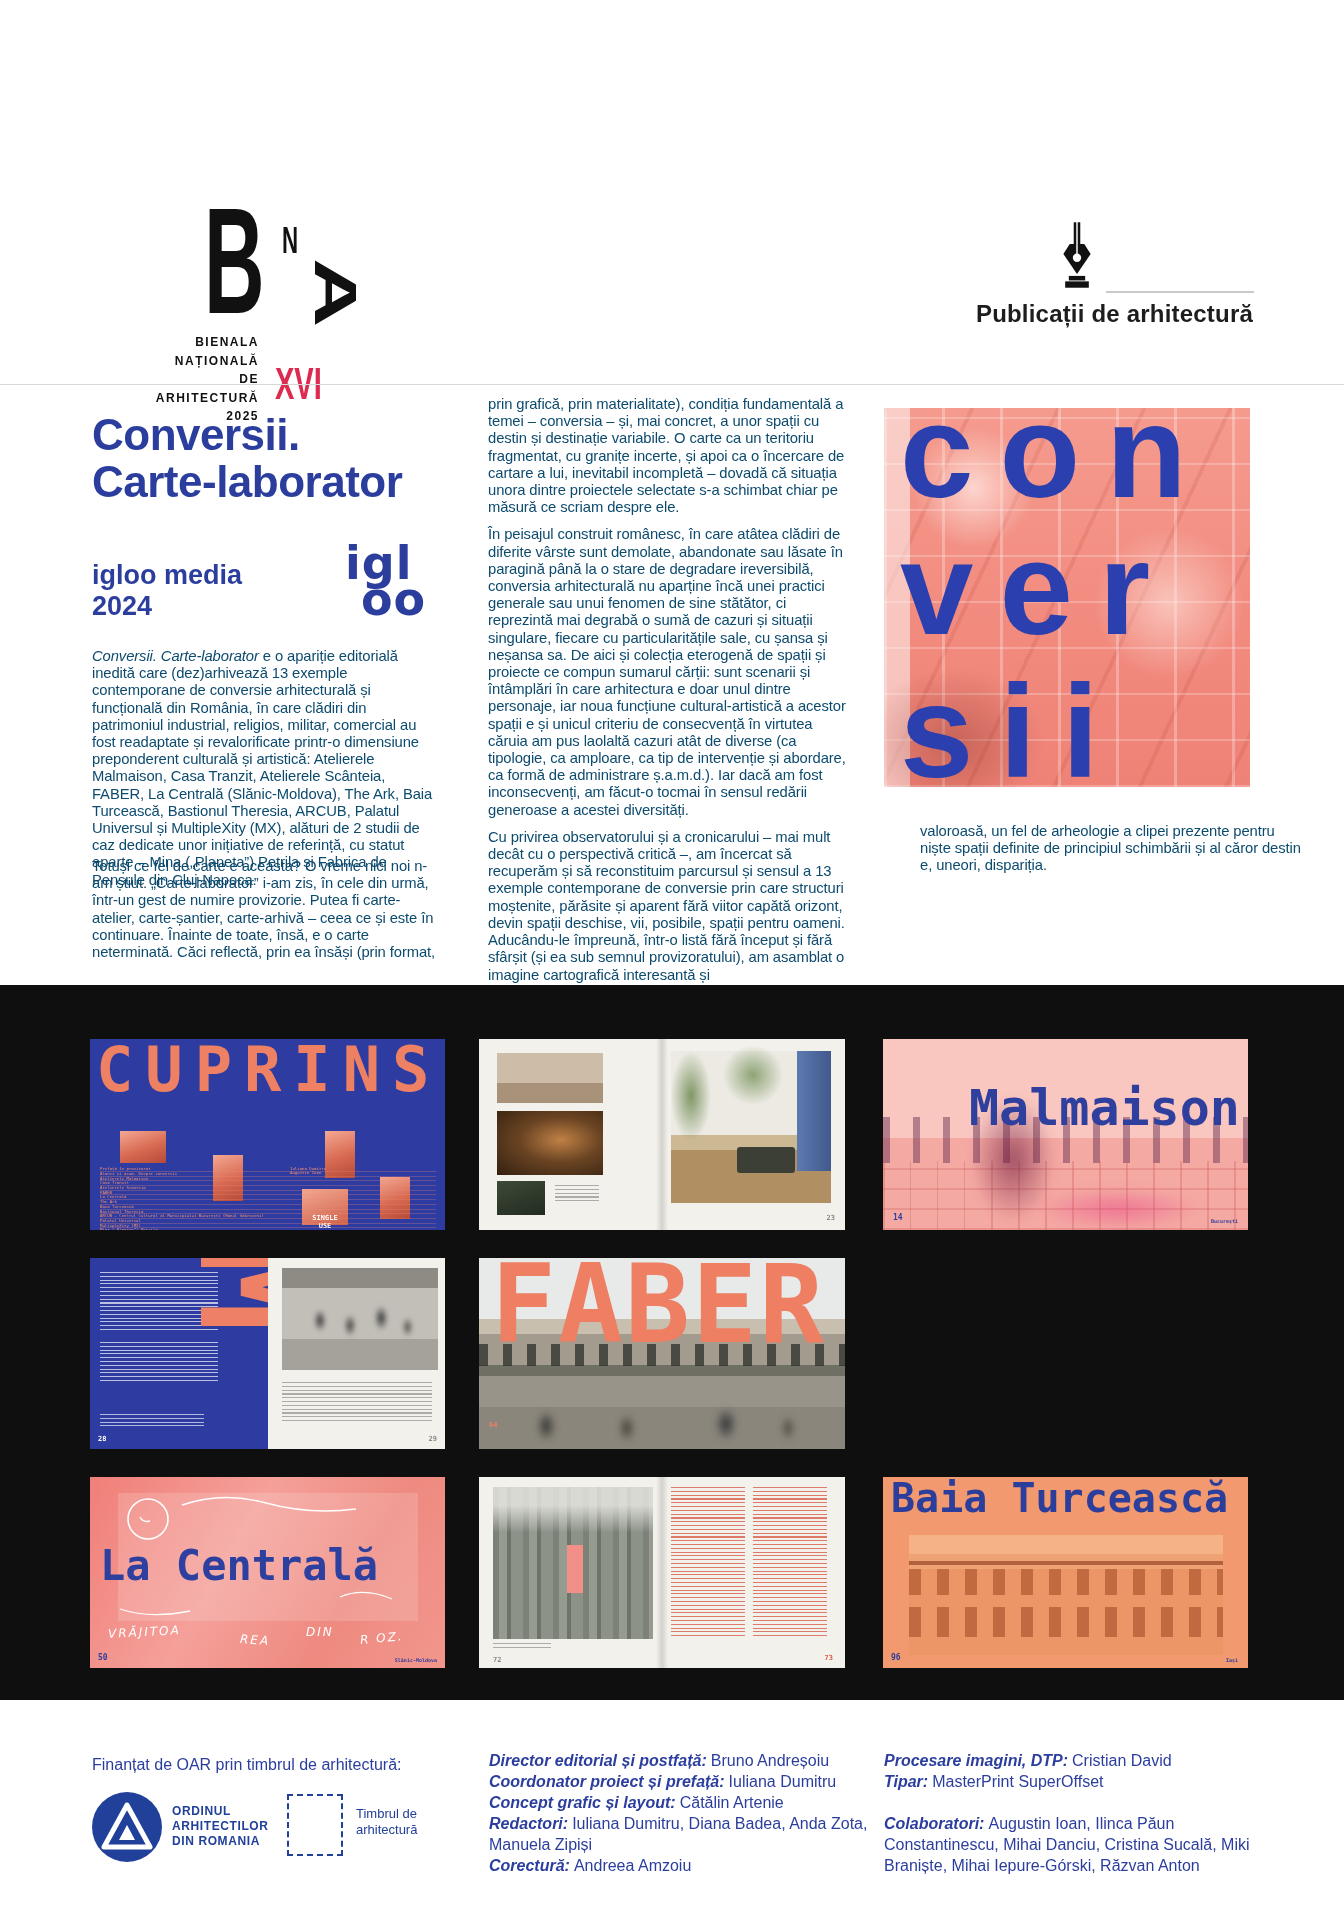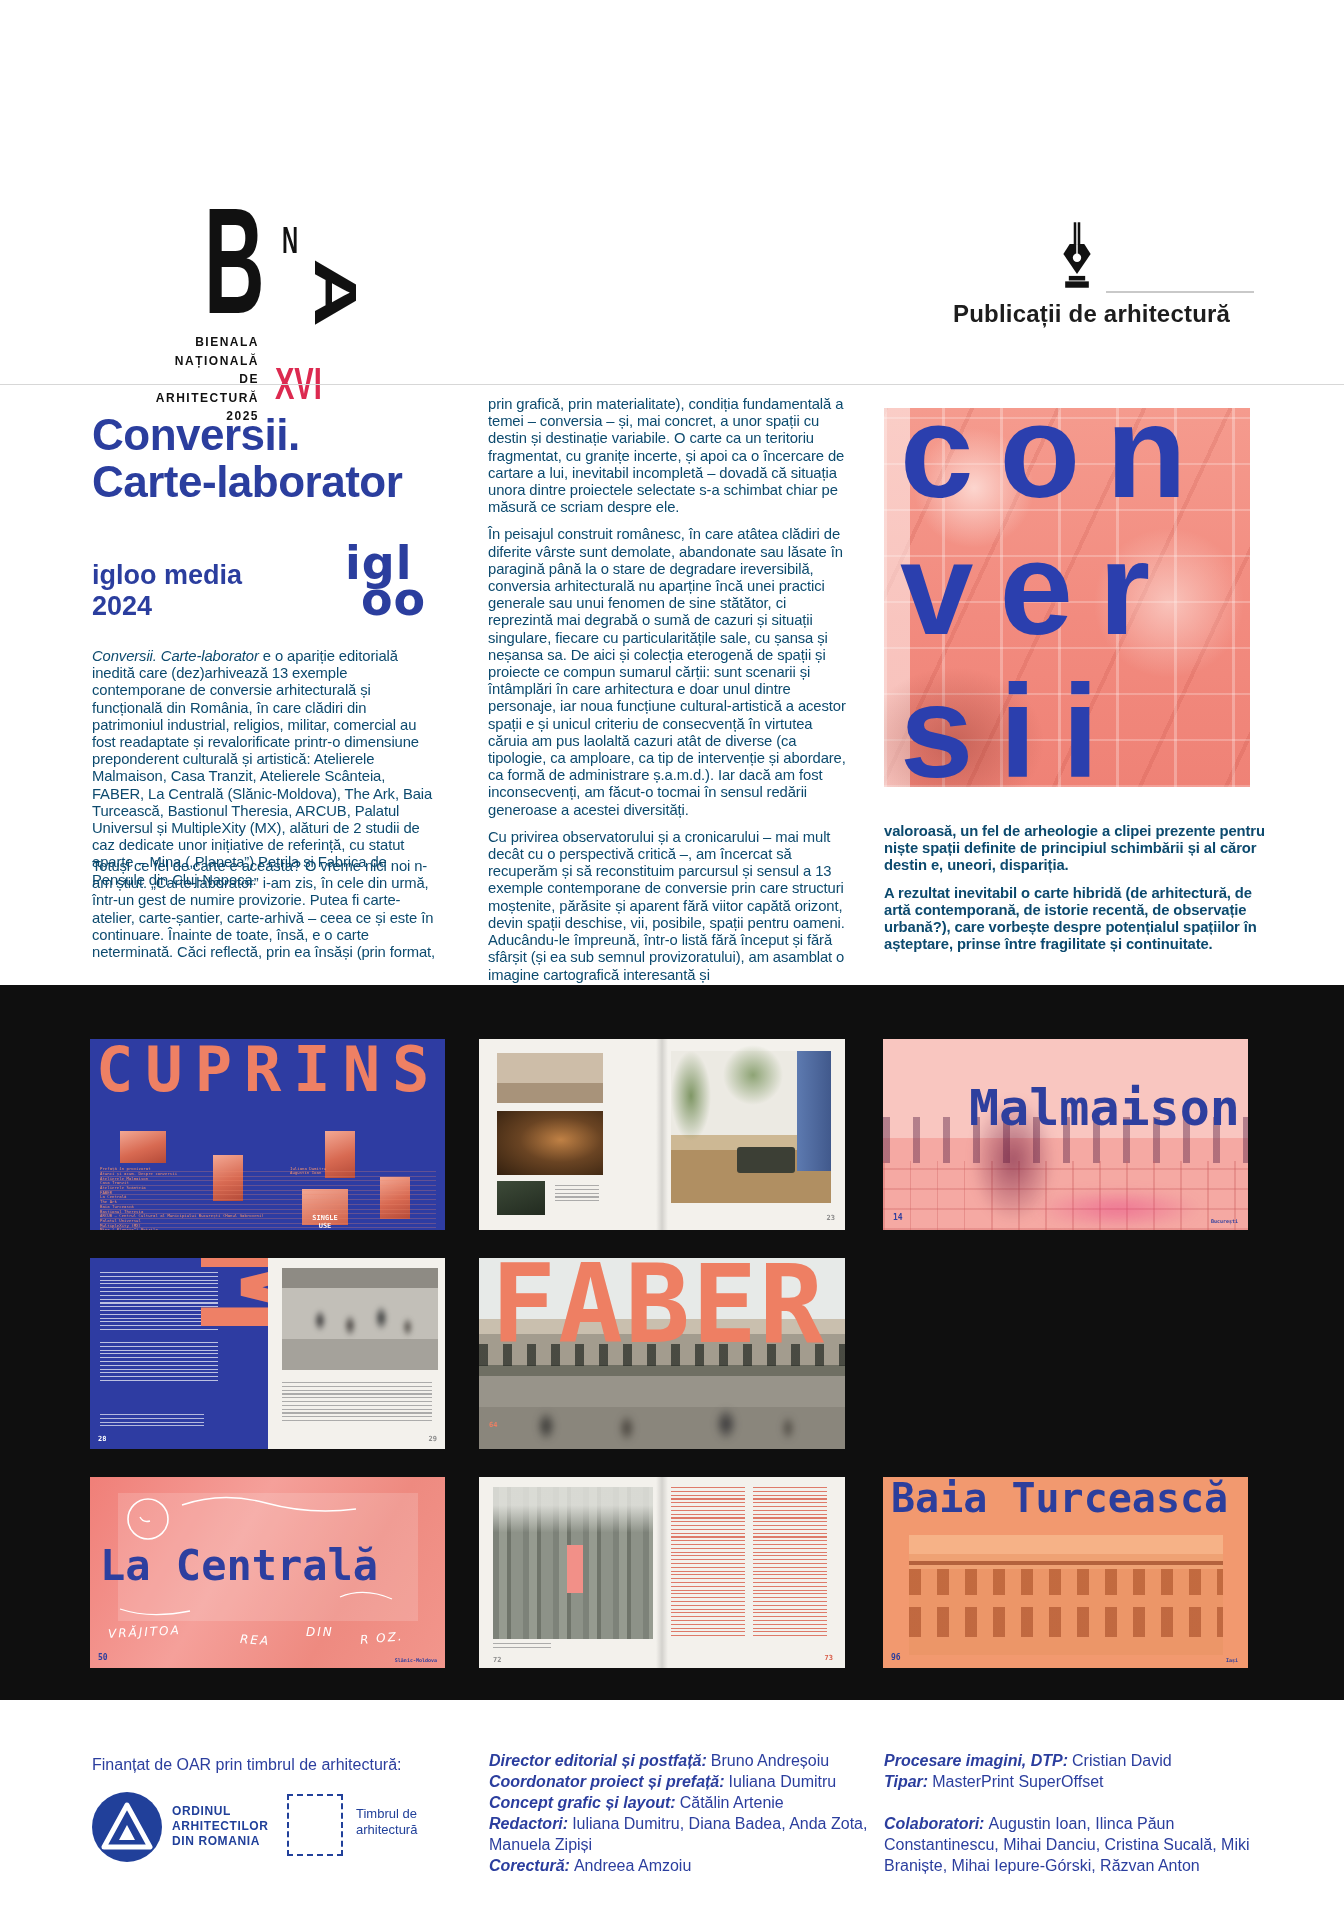--- a/index.html
+++ b/index.html
@@ -12,37 +12,37 @@
   .bna-n{position:absolute;left:190px;top:130px;font:700 36px "Liberation Sans",sans-serif;
          transform:scale(.62,1);transform-origin:left top;color:#111;}
   .bna-a{position:absolute;left:176px;top:168px;font:700 96px "Liberation Sans",sans-serif;
          transform:rotate(90deg) scale(1,.62);transform-origin:60px 60px;line-height:1;color:#111;}
   .bna-lines{position:absolute;left:0px;top:243px;width:167px;text-align:right;
              font:700 12px "Liberation Sans",sans-serif;color:#111;letter-spacing:1.5px;line-height:18.6px;}
   .bna-xvi{position:absolute;left:183px;top:272px;font:700 44px "Liberation Sans",sans-serif;
            transform:scale(.66,1);transform-origin:left top;color:#dc2a50;line-height:1;}
   .pen{position:absolute;left:1057px;top:222px;}
   .pubrule{position:absolute;left:1106px;top:291px;width:148px;height:2px;background:#c9c9c9;}
-  .publabel{position:absolute;left:953px;top:300px;width:300px;text-align:left;
+  .publabel{position:absolute;left:953px;top:300px;width:300px;text-align:right;
             font:700 24px "Liberation Sans",sans-serif;color:#1d1d1d;letter-spacing:.2px;}
   .hdr-rule{position:absolute;left:0;top:384px;width:1344px;height:1px;background:#d7d7d7;}
   
   .title{position:absolute;left:92px;top:411px;font:700 44px "Liberation Sans",sans-serif;
          line-height:47px;color:#2b3e9e;letter-spacing:-.5px;}
   .imprint{position:absolute;left:92px;top:560px;font:700 27px "Liberation Sans",sans-serif;
            line-height:31px;color:#2b3e9e;}
   .igloo{position:absolute;left:345px;top:544px;font:700 46px "DejaVu Sans",sans-serif;
          line-height:38px;color:#2b3e9e;letter-spacing:1px;}
   .igloo .l2{display:block;margin-left:16px;margin-top:-2px;}
   .bodycol{position:absolute;font:400 14.8px "Liberation Sans",sans-serif;line-height:17.2px;
            color:#0c4a6e;letter-spacing:-.1px;}
   .bodycol p{margin:0 0 10px 0;}
   .c1{left:92px;top:648px;width:344px;}
   .c2{left:488px;top:396px;width:364px;}
-  .c3{left:884px;top:823px;width:386px;font-weight:bold;}
+  .c3{left:920px;top:823px;width:386px;}
   
   .cover{position:absolute;left:884px;top:408px;width:366px;height:379px;overflow:hidden;
          background:
            linear-gradient(90deg,rgba(255,255,255,.5) 0 26px,rgba(255,255,255,0) 26px),
            repeating-linear-gradient(90deg,rgba(255,255,255,.28) 0 3px,rgba(255,255,255,0) 3px 58px),
            repeating-linear-gradient(0deg,rgba(255,255,255,.24) 0 2px,rgba(255,255,255,0) 2px 46px),
            repeating-linear-gradient(115deg,rgba(170,45,35,.13) 0 4px,rgba(170,45,35,0) 4px 78px),
            linear-gradient(180deg,#f59b8e 0%,#f28b7f 55%,#ef8276 100%);}
   .cover .patch1{position:absolute;left:30px;top:20px;width:120px;height:120px;
                  background:radial-gradient(closest-side,rgba(255,235,230,.75),rgba(255,235,230,0));}
@@ -201,21 +201,20 @@
     <div class="patch2"></div>
     <div class="patch3"></div>
     <div class="cov-line" style="top:115px;">ver</div>
     <div class="cov-line" style="top:-22px;">con</div>
     <div class="cov-line" style="top:258px;">sii</div>
 
   </div>
 
   <div class="bodycol c3">
     <p>valoroasă, un fel de arheologie a clipei prezente pentru niște spații definite de principiul schimbării și al căror destin e, uneori, dispariția.</p>
-    <p>A rezultat inevitabil o carte hibridă (de arhitectură, de artă contemporană, de istorie recentă, de observație urbană?), care vorbește despre potențialul spațiilor în așteptare, prinse între fragilitate și continuitate.</p>
   </div>
 
   <div class="band">
 
     <div class="cell cA r1 cell-cuprins">
       <div class="cup-title">CUPRINS</div>
       <div class="cup-ph" style="left:30px;top:92px;width:46px;height:32px;"></div>
       <div class="cup-ph" style="left:123px;top:116px;width:30px;height:46px;"></div>
       <div class="cup-ph" style="left:235px;top:92px;width:30px;height:47px;"></div>
       <div class="cup-ph" style="left:290px;top:138px;width:30px;height:42px;"></div>

